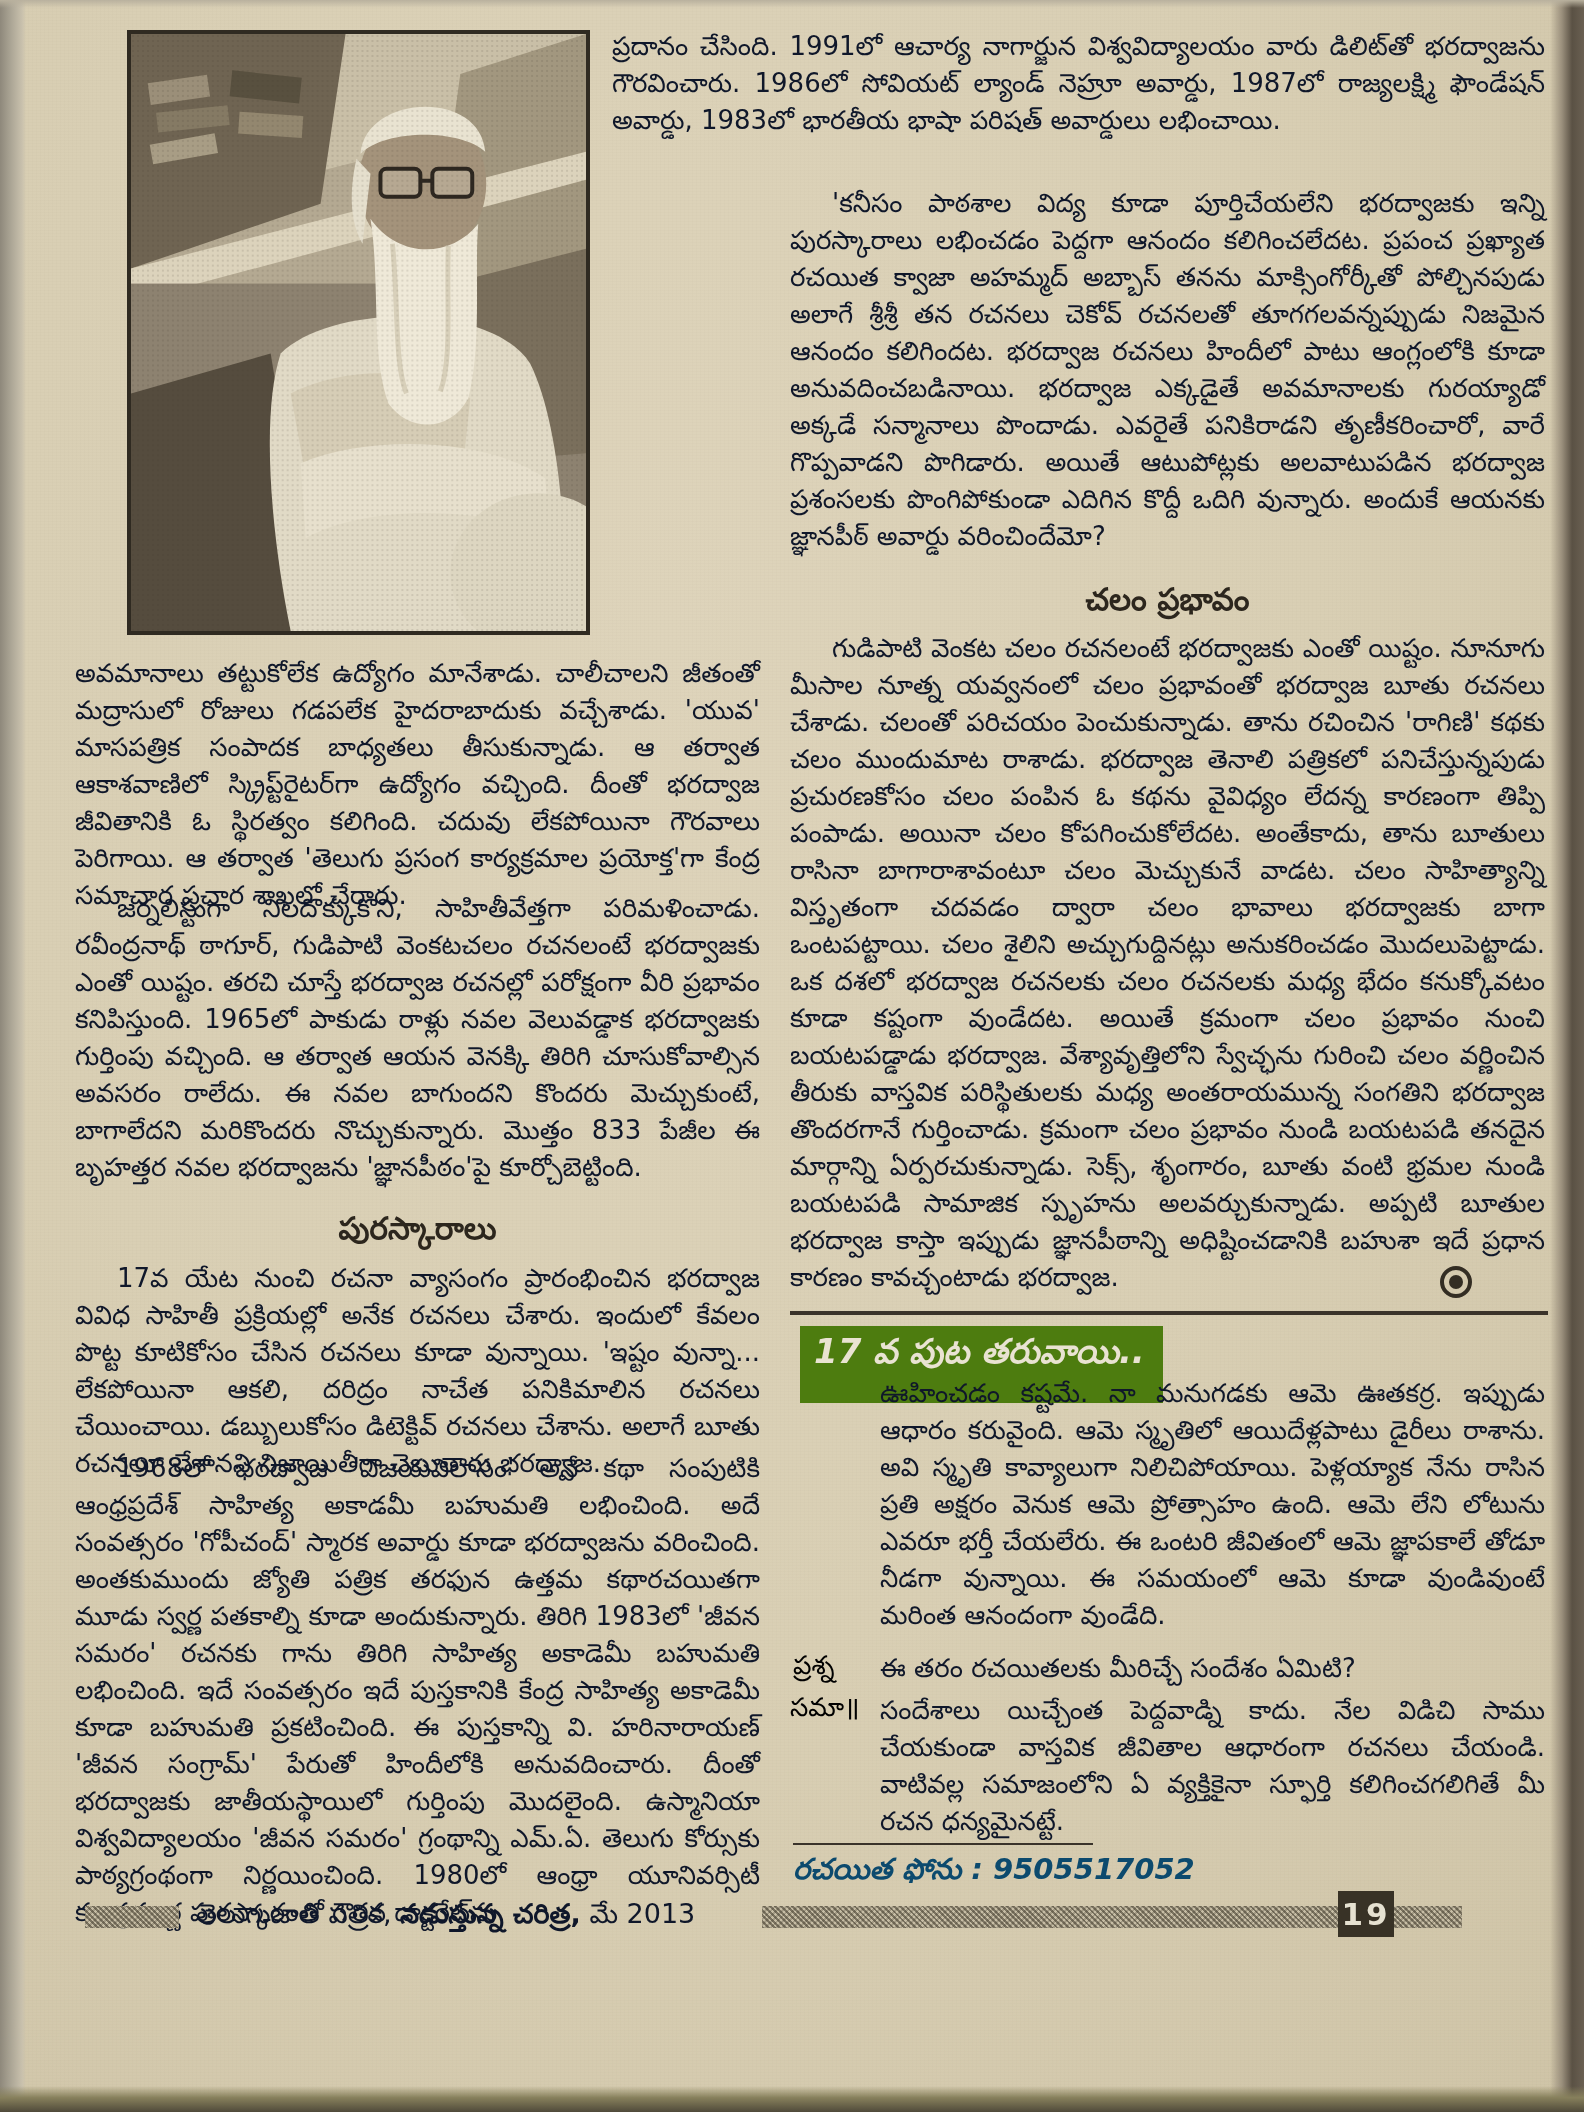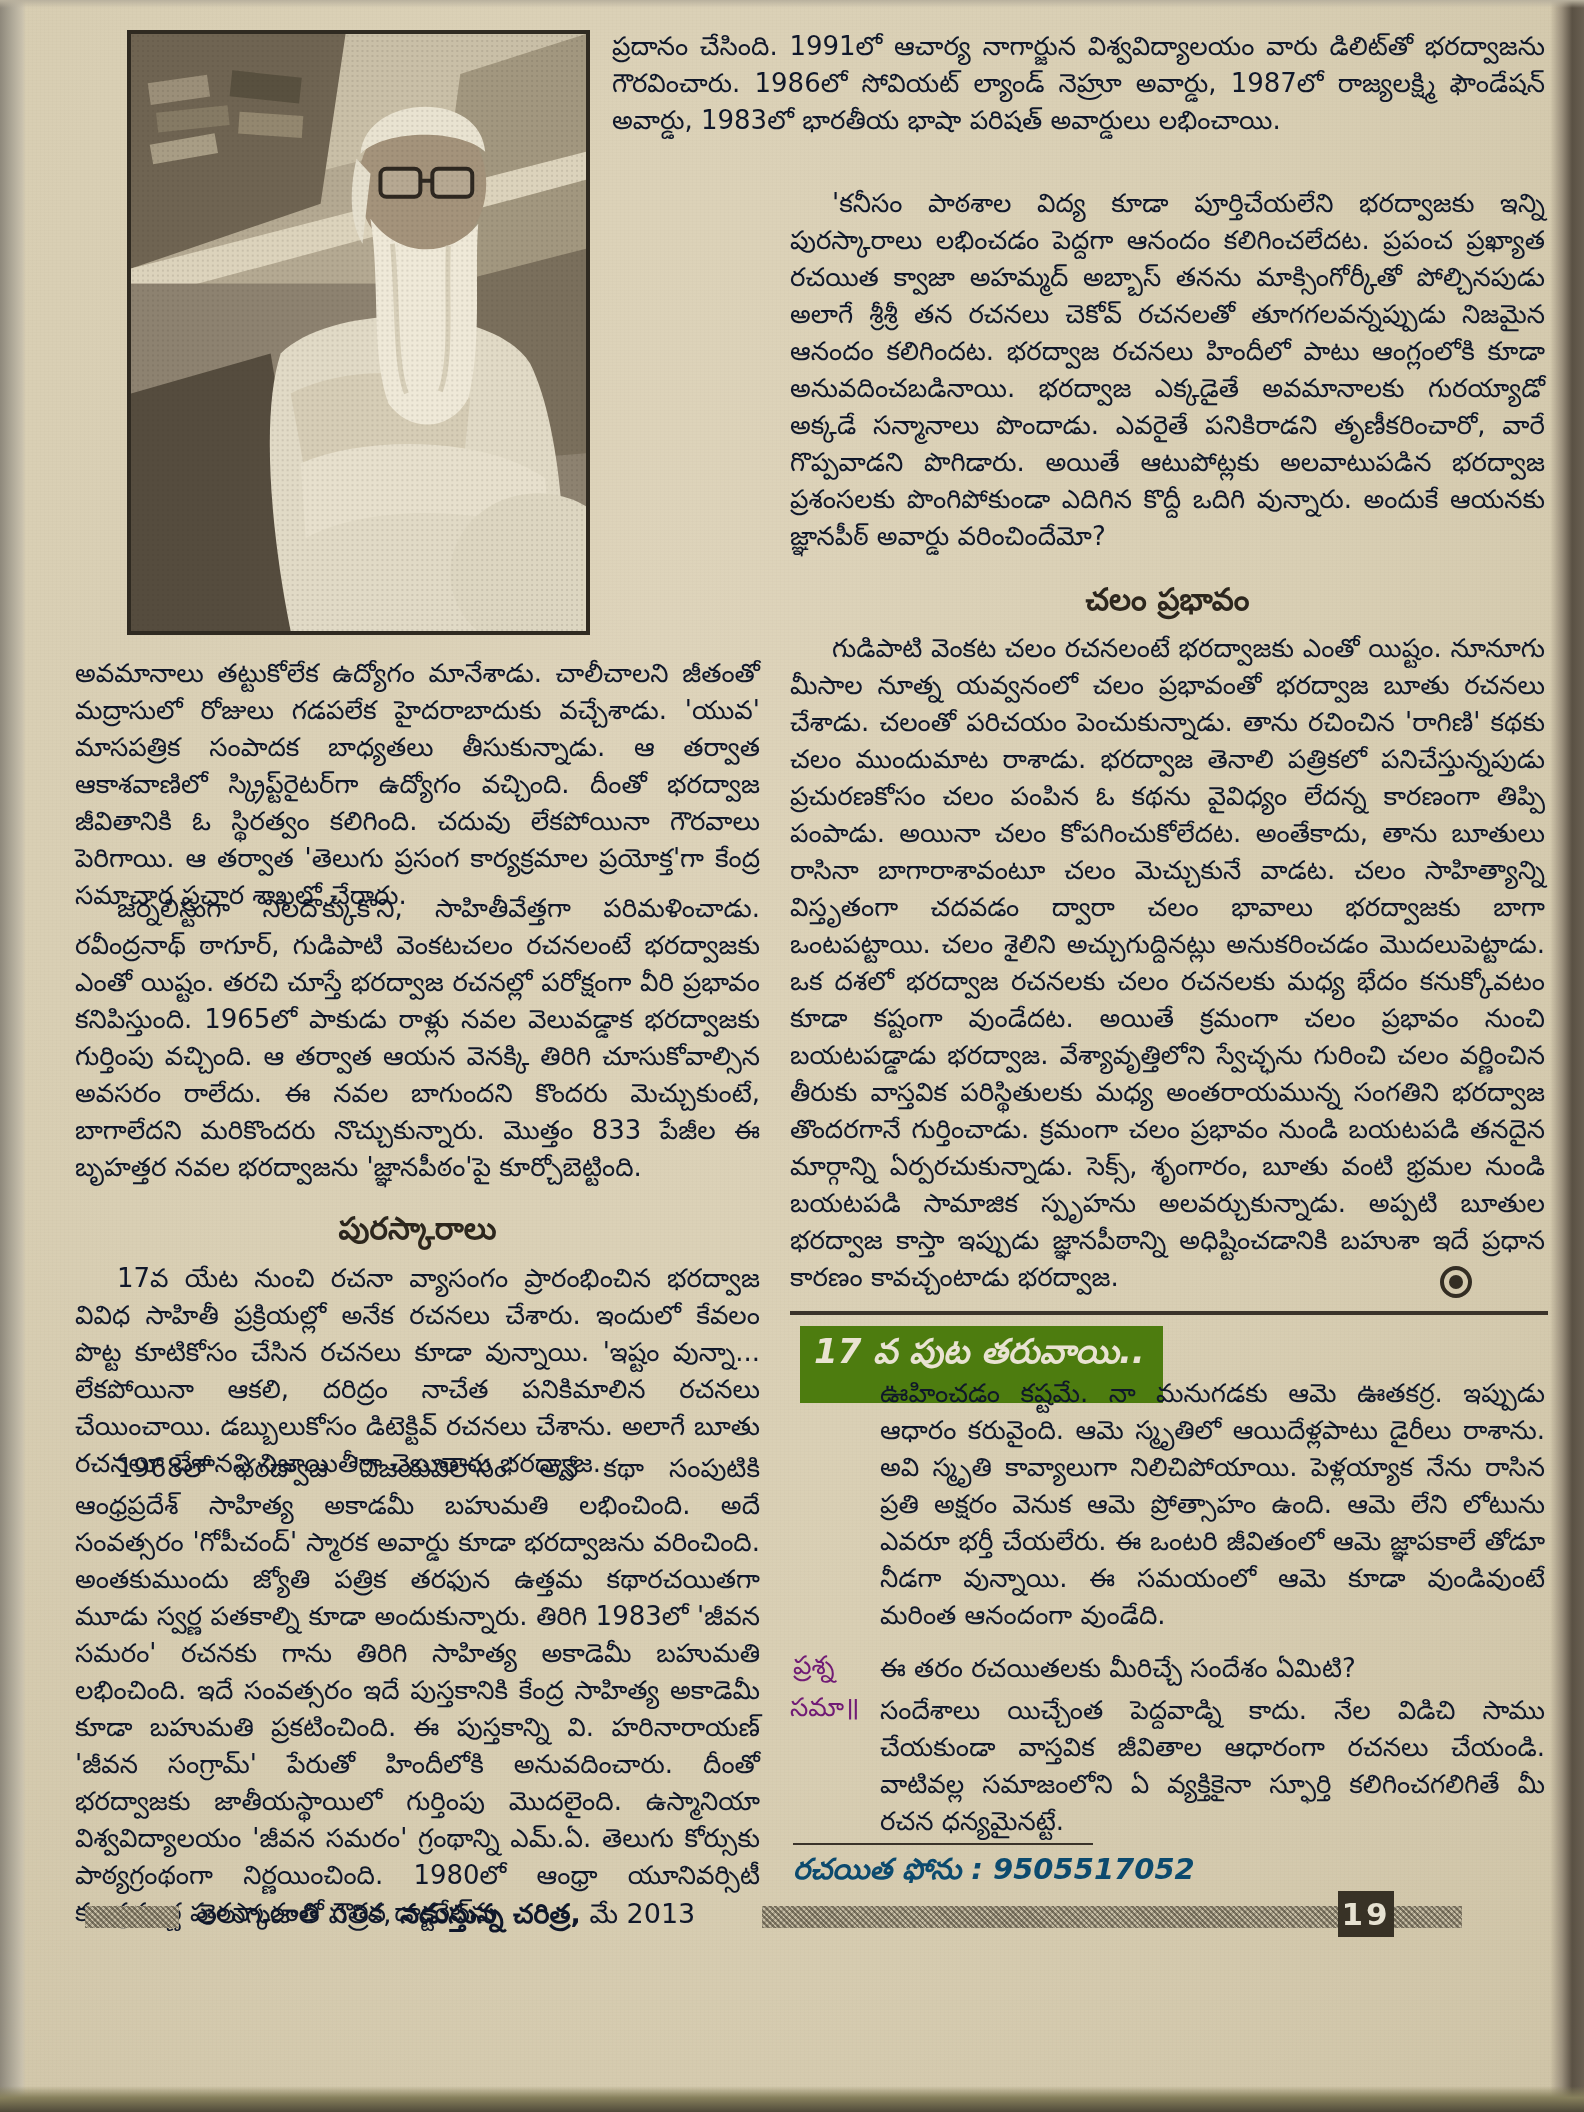--- a/index.html
+++ b/index.html
@@ -51,21 +51,21 @@
     font-size:34px;font-weight:bold;font-style:italic;
     padding:5px 18px 24px 14px;
   }
   .endmark{
     position:absolute;left:1440px;top:1266px;width:32px;height:32px;
     border:4px solid #332d23;border-radius:50%;box-sizing:border-box;
   }
   .endmark::after{
     content:"";position:absolute;inset:5px;background:#332d23;border-radius:50%;
   }
-  .qa-label{position:absolute;color:#701a75;font-size:26px;}
+  .qa-label{position:absolute;color:#000000;font-size:26px;}
   .phone{
     position:absolute;left:793px;top:1852px;color:#0c4a6e;
     font-size:29px;font-weight:bold;font-style:italic;
   }
 
   .hatch{
     position:absolute;height:22px;background-color:#c3baa2;
     background-image:repeating-linear-gradient(45deg, rgba(77,70,55,.6) 0 2px, rgba(216,205,178,.15) 2px 4px),
                      repeating-linear-gradient(-45deg, rgba(77,70,55,.35) 0 2px, transparent 2px 4px);
   }

